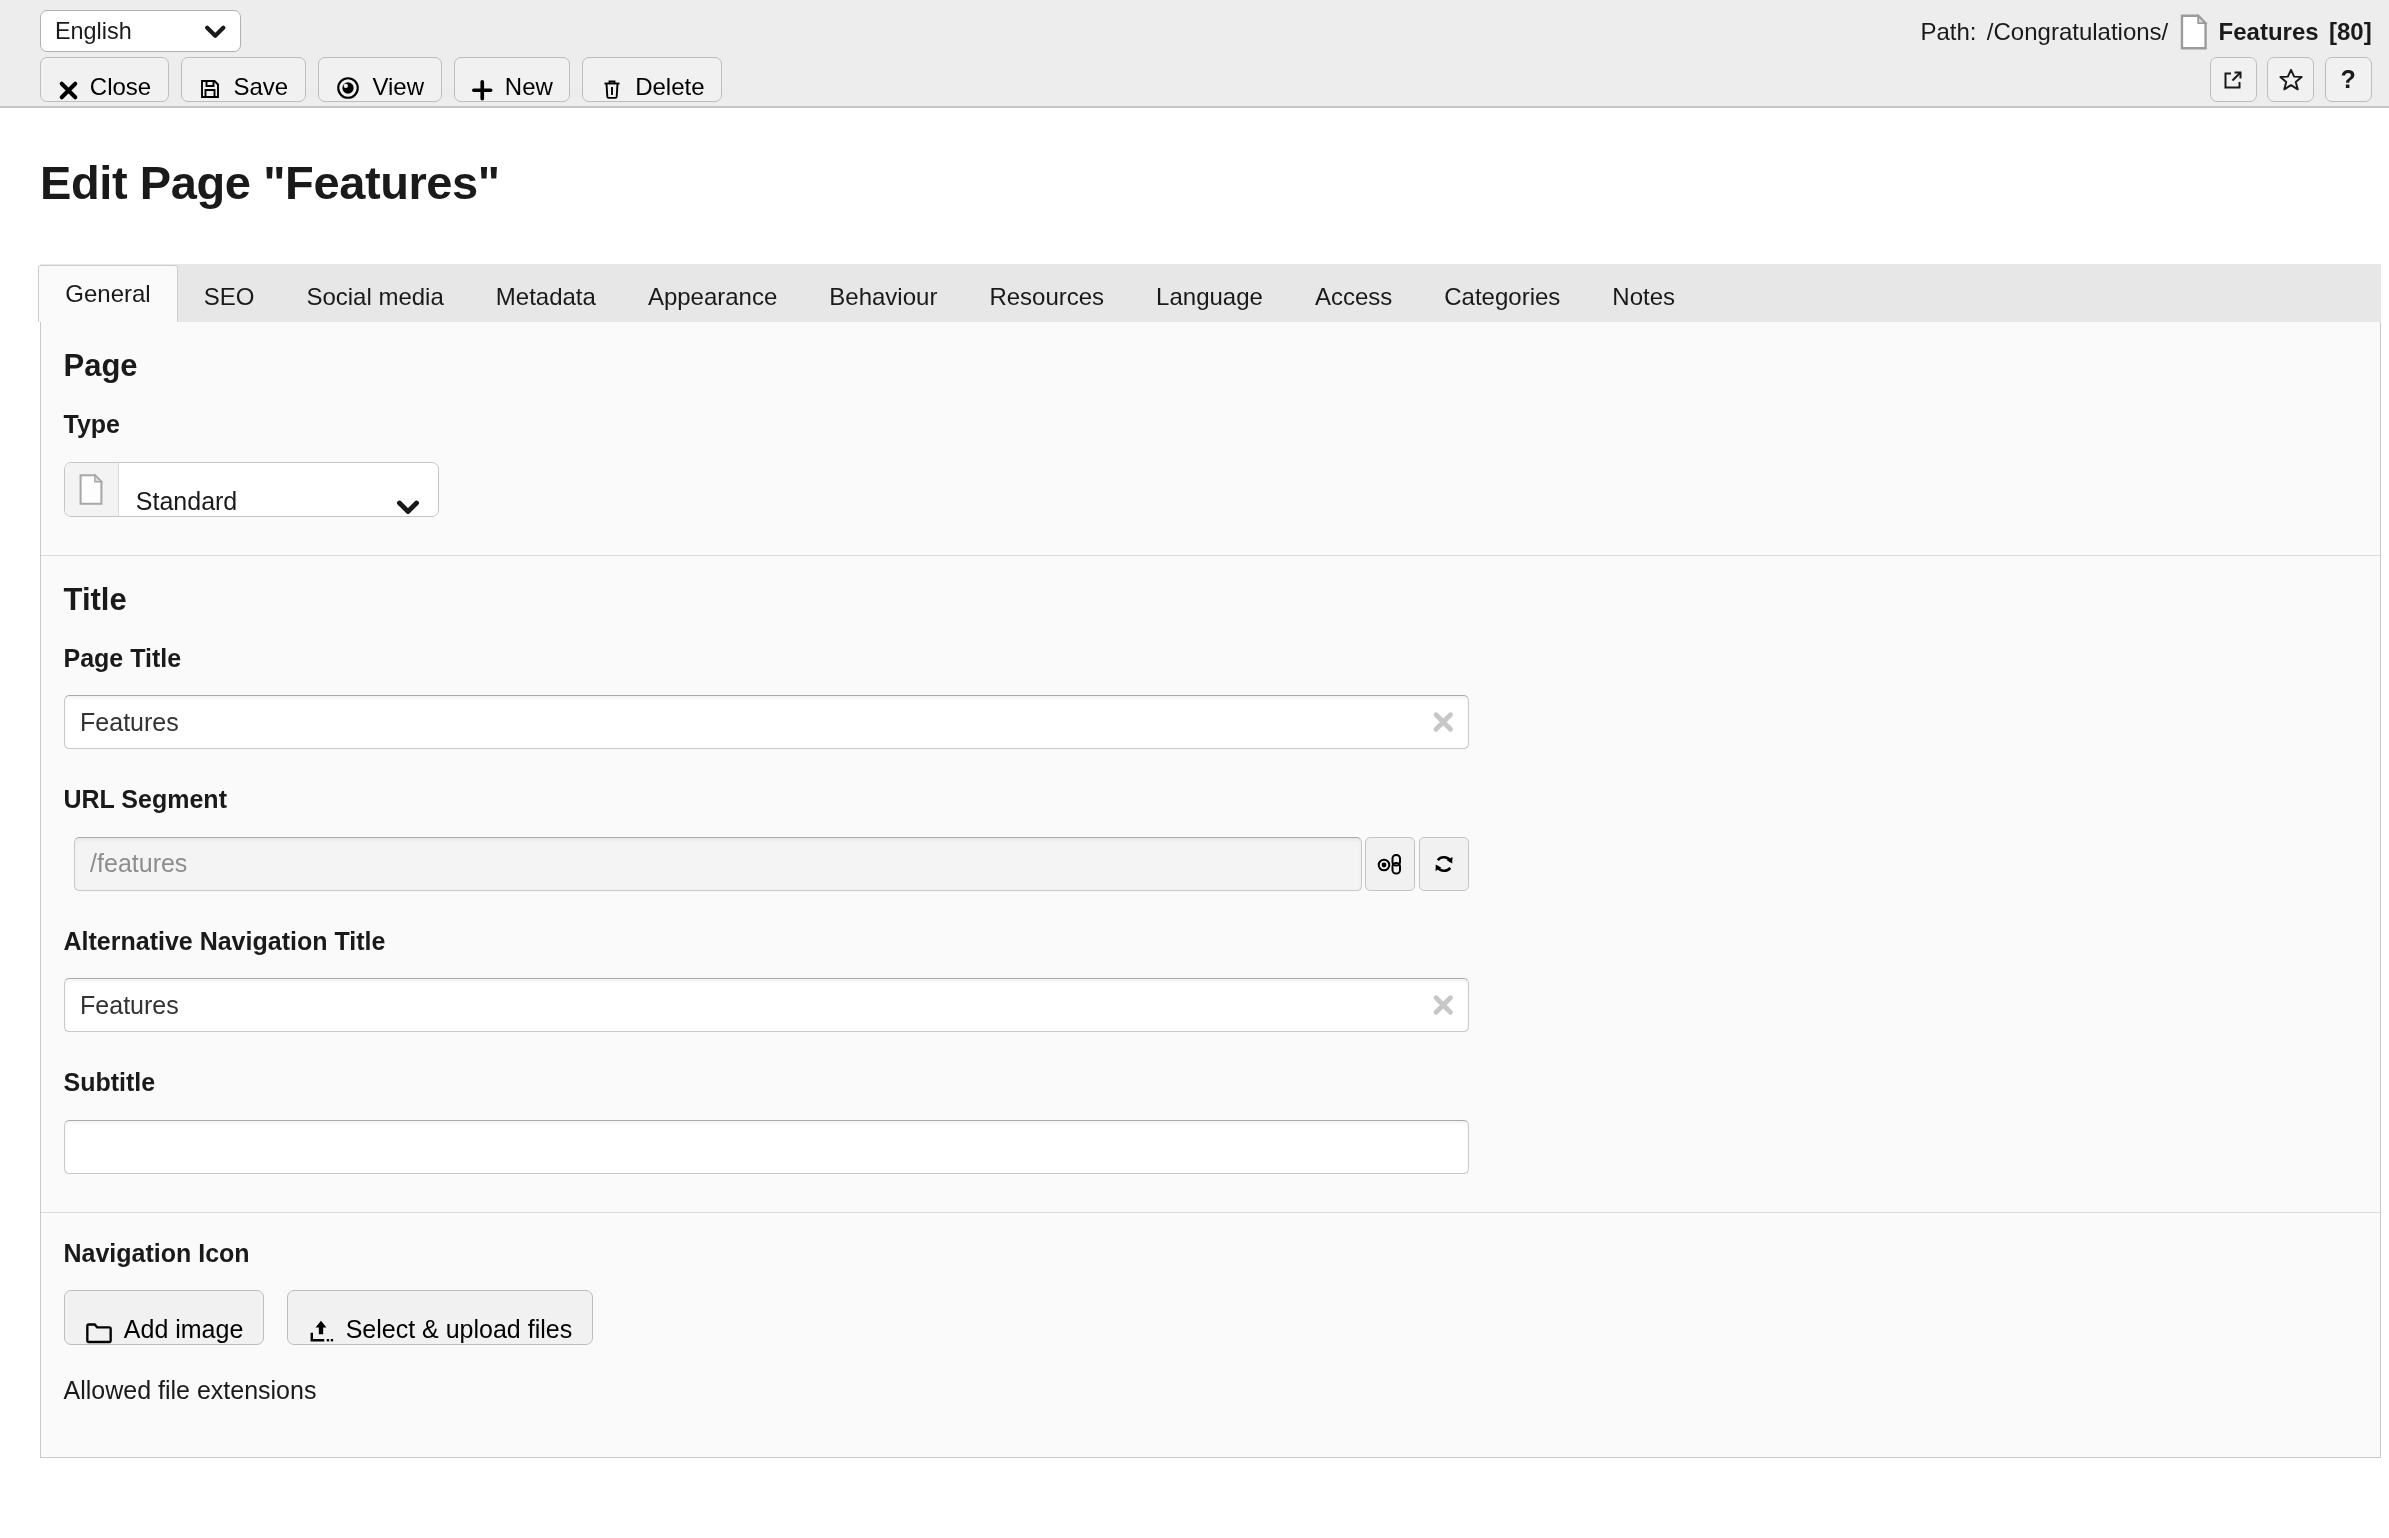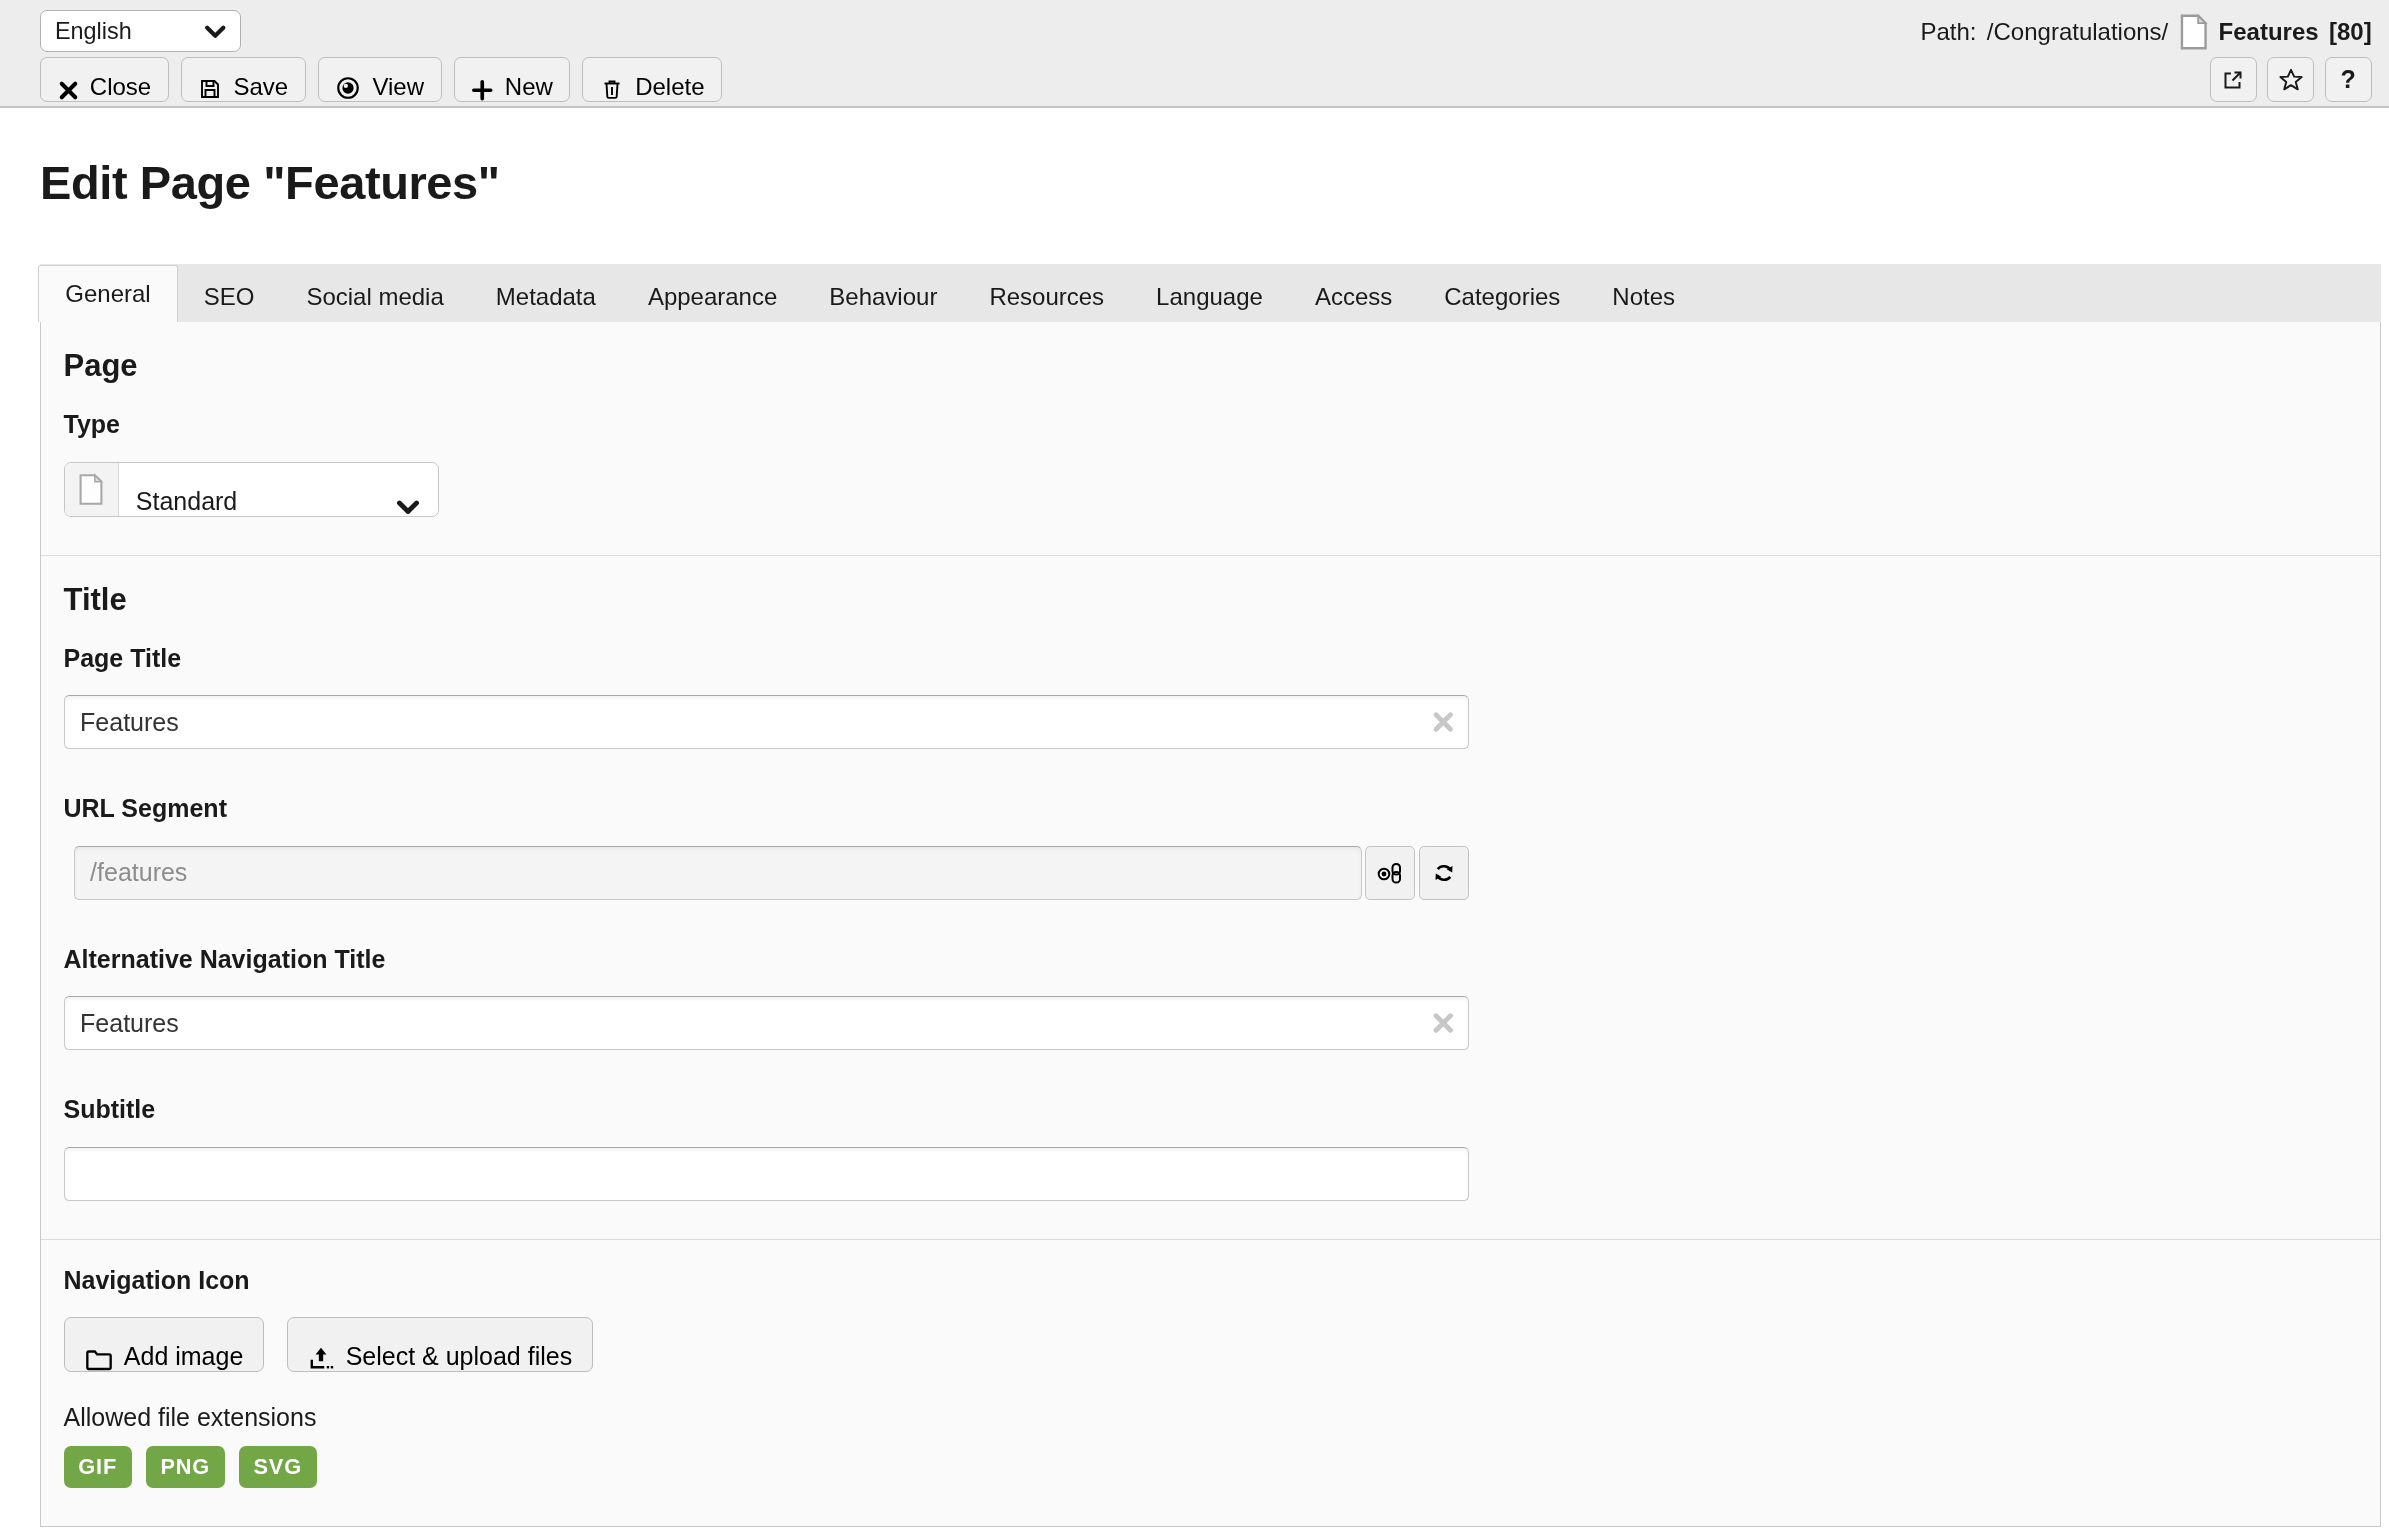--- a/index.html
+++ b/index.html
@@ -54,21 +54,21 @@
   .tab.active {
     background:#fafafa; border:1.7px solid #cfcfcf; border-bottom:none;
     height:57px; margin-top:-7px; margin-left:-1.7px;
     border-radius:2.6px 2.6px 0 0; position:relative; z-index:2;
   }
 
   .section { padding:26px 22.5px 38px; }
   .section + .section { border-top:1.7px solid #dcdcdc; }
   h2 { font-size:31px; font-weight:700; margin:0 0 26px; }
   .field-label { font-size:25px; font-weight:700; margin:0 0 22.5px; }
-  .field-group + .field-group .field-label { margin-top:45px; }
+  .field-group + .field-group .field-label { margin-top:36px; }
 
   
   .type-control {
     display:flex; width:375px; height:55px;
     border:1.7px solid #c6c6c6; border-radius:7px; background:#fff; overflow:hidden;
   }
   .type-icon-cell {
     width:54px; background:#f3f3f3; border-right:1.7px solid #d9d9d9;
     display:flex; align-items:center; justify-content:center;
   }
@@ -322,23 +322,18 @@
               <path d="M12 2.5 l5 6.2 h-3 v6.3 h-4 v-6.3 h-3 z" fill="currentColor"></path>
               <path d="M3.5 13.5 v7 h11.5" fill="none" stroke="currentColor" stroke-width="2.2"></path>
               <rect x="17.3" y="19.4" width="2.2" height="2.2" fill="currentColor"></rect>
               <rect x="21" y="19.4" width="2.2" height="2.2" fill="currentColor"></rect>
             </svg>
           </span>
           <span>Select &amp; upload files</span>
         </button>
       </div>
       <div class="allowed">Allowed file extensions</div>
-      <div class="badges">
-        <span class="badge" style="background: rgb(114, 166, 71);">GIF</span>
-        <span class="badge" style="background: rgb(114, 166, 71);">PNG</span>
-        <span class="badge" style="background: rgb(114, 166, 71);">SVG</span>
-      </div>
     </div>
 
   </div>
 
 </div>
 
 
 </body></html>

